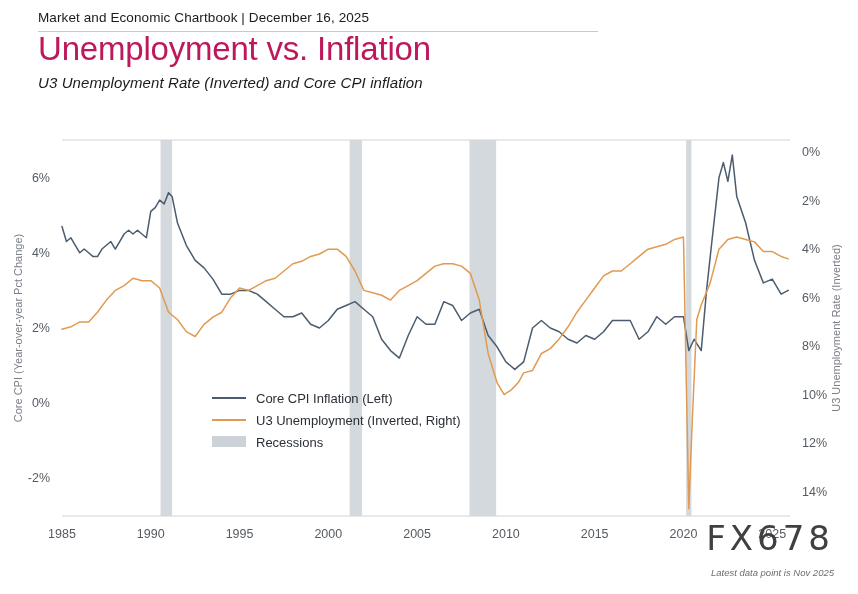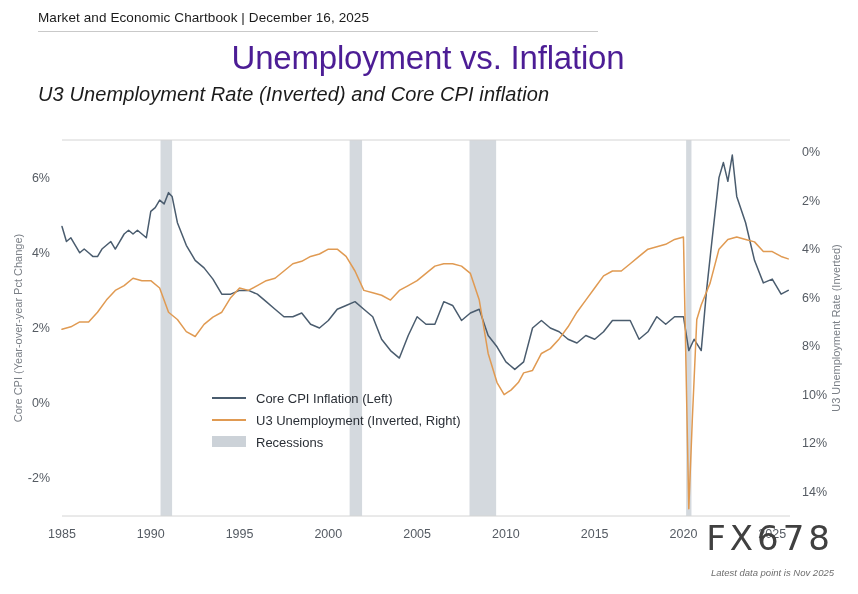--- a/index.html
+++ b/index.html
@@ -32,29 +32,27 @@
     font-size: 13.5px;
     color: #1b1b1b;
     letter-spacing: 0.1px;
     padding-bottom: 6px;
     width: 560px;
     border-bottom: 1px solid #c9c9c9;
   }
   .title {
     font-size: 33px;
     font-weight: 400;
-    color: #4c1d95;
-    margin-top: 9px;
+    color: #be185d;
     letter-spacing: -0.2px;
     line-height: 1.05;
-    text-align: center;
   }
   .subtitle {
     font-style: italic;
-    font-size: 20px;
+    font-size: 15px;
     color: #1b1b1b;
     margin-top: 7px;
     letter-spacing: 0.1px;
   }
 
   
   .chart-area {
     position: absolute;
     left: 0;
     top: 126px;

